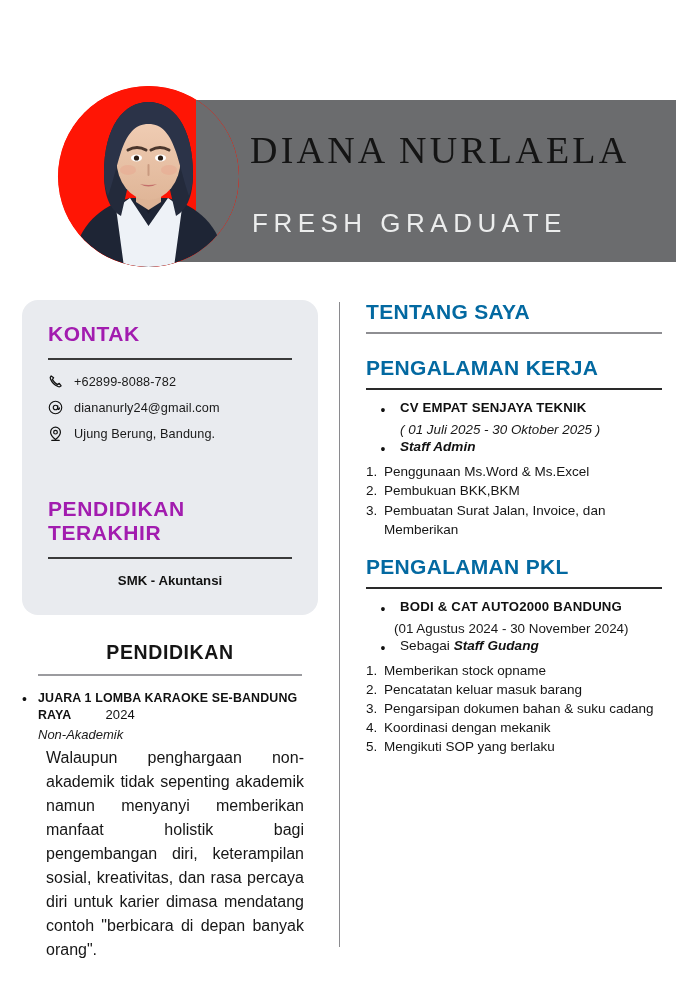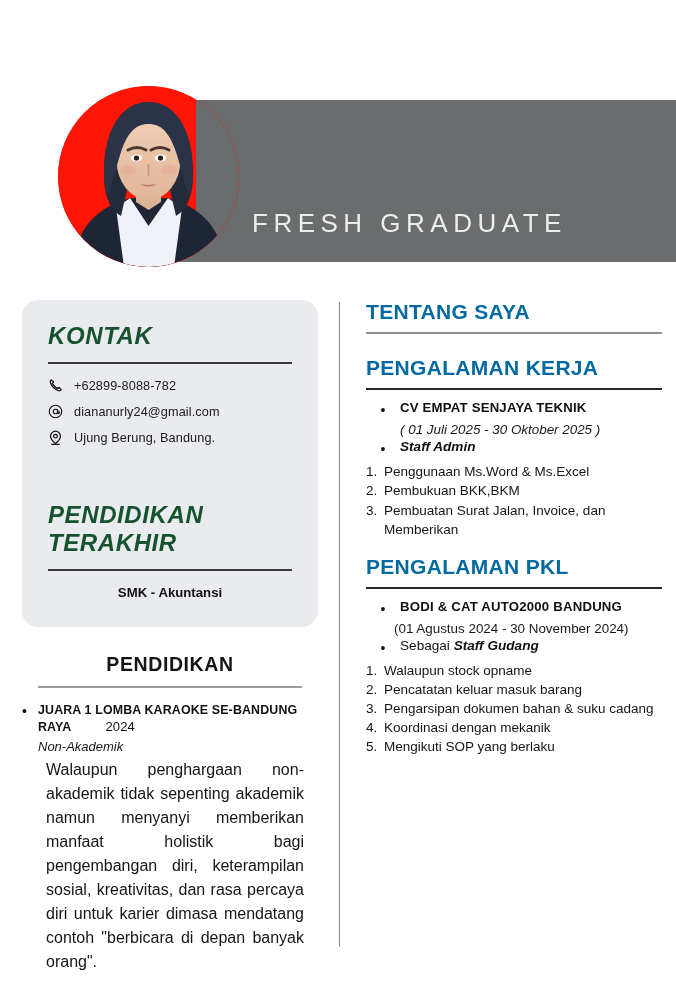--- a/index.html
+++ b/index.html
@@ -93,25 +93,24 @@
 
   
   .card {
     margin: 18px 22px 0 22px;
     background: #e9ebef;
     border-radius: 16px;
     padding: 22px 26px 20px 26px;
   }
 
   .card-title {
-    font-size: 24px;
+    font-size: 21px;
     font-weight: 700;
     letter-spacing: 0.6px;
-    color: #14532d;
-    font-style: italic;
+    color: #a21caf;
   }
 
   .card-rule {
     height: 2px;
     background: #3a3a3a;
     margin: 12px 0 14px 0;
   }
 
   .contact-row {
     display: flex;
@@ -333,20 +332,21 @@
         <ellipse cx="70" cy="84" rx="8" ry="5" fill="#e8a58d" opacity="0.45"></ellipse>
         <ellipse cx="111" cy="84" rx="8" ry="5" fill="#e8a58d" opacity="0.45"></ellipse>
 
         <path d="M90.5 78 L90.5 88 Q90.5 91 87.5 91" stroke="#c89madd" stroke-width="0" fill="none"></path>
         <path d="M90.5 79 L90.5 89" stroke="#c99a80" stroke-width="2" fill="none" stroke-linecap="round"></path>
         <path d="M82 98 Q90.5 103 99 98 Q90.5 100 82 98 Z" fill="#c4706b"></path>
       </g>
     </svg>
   </div>
 
+  <div class="header-name">DIANA NURLAELA</div>
   <div class="header-subtitle">FRESH GRADUATE</div>
 </div>
 
 <div class="v-divider"></div>
 
 <div class="columns">
 
   <div class="col-left">
 
     <div class="card">
@@ -455,21 +455,21 @@
       </div>
       <div class="r-date normal">(01 Agustus 2024 - 30 November 2024)</div>
       <div class="r-bullet indent">
         <span class="dot">•</span>
         <span class="r-role-plain"><span>Sebagai </span><b>Staff Gudang</b></span>
       </div>
 
       <ul class="r-list">
         <li>
           <span class="num">1.</span>
-          <span class="txt">Walaupun stock opname</span>
+          <span class="txt">Memberikan stock opname</span>
         </li>
         <li>
           <span class="num">2.</span>
           <span class="txt">Pencatatan keluar masuk barang</span>
         </li>
         <li>
           <span class="num">3.</span>
           <span class="txt">Pengarsipan dokumen bahan &amp; suku cadang</span>
         </li>
         <li>

